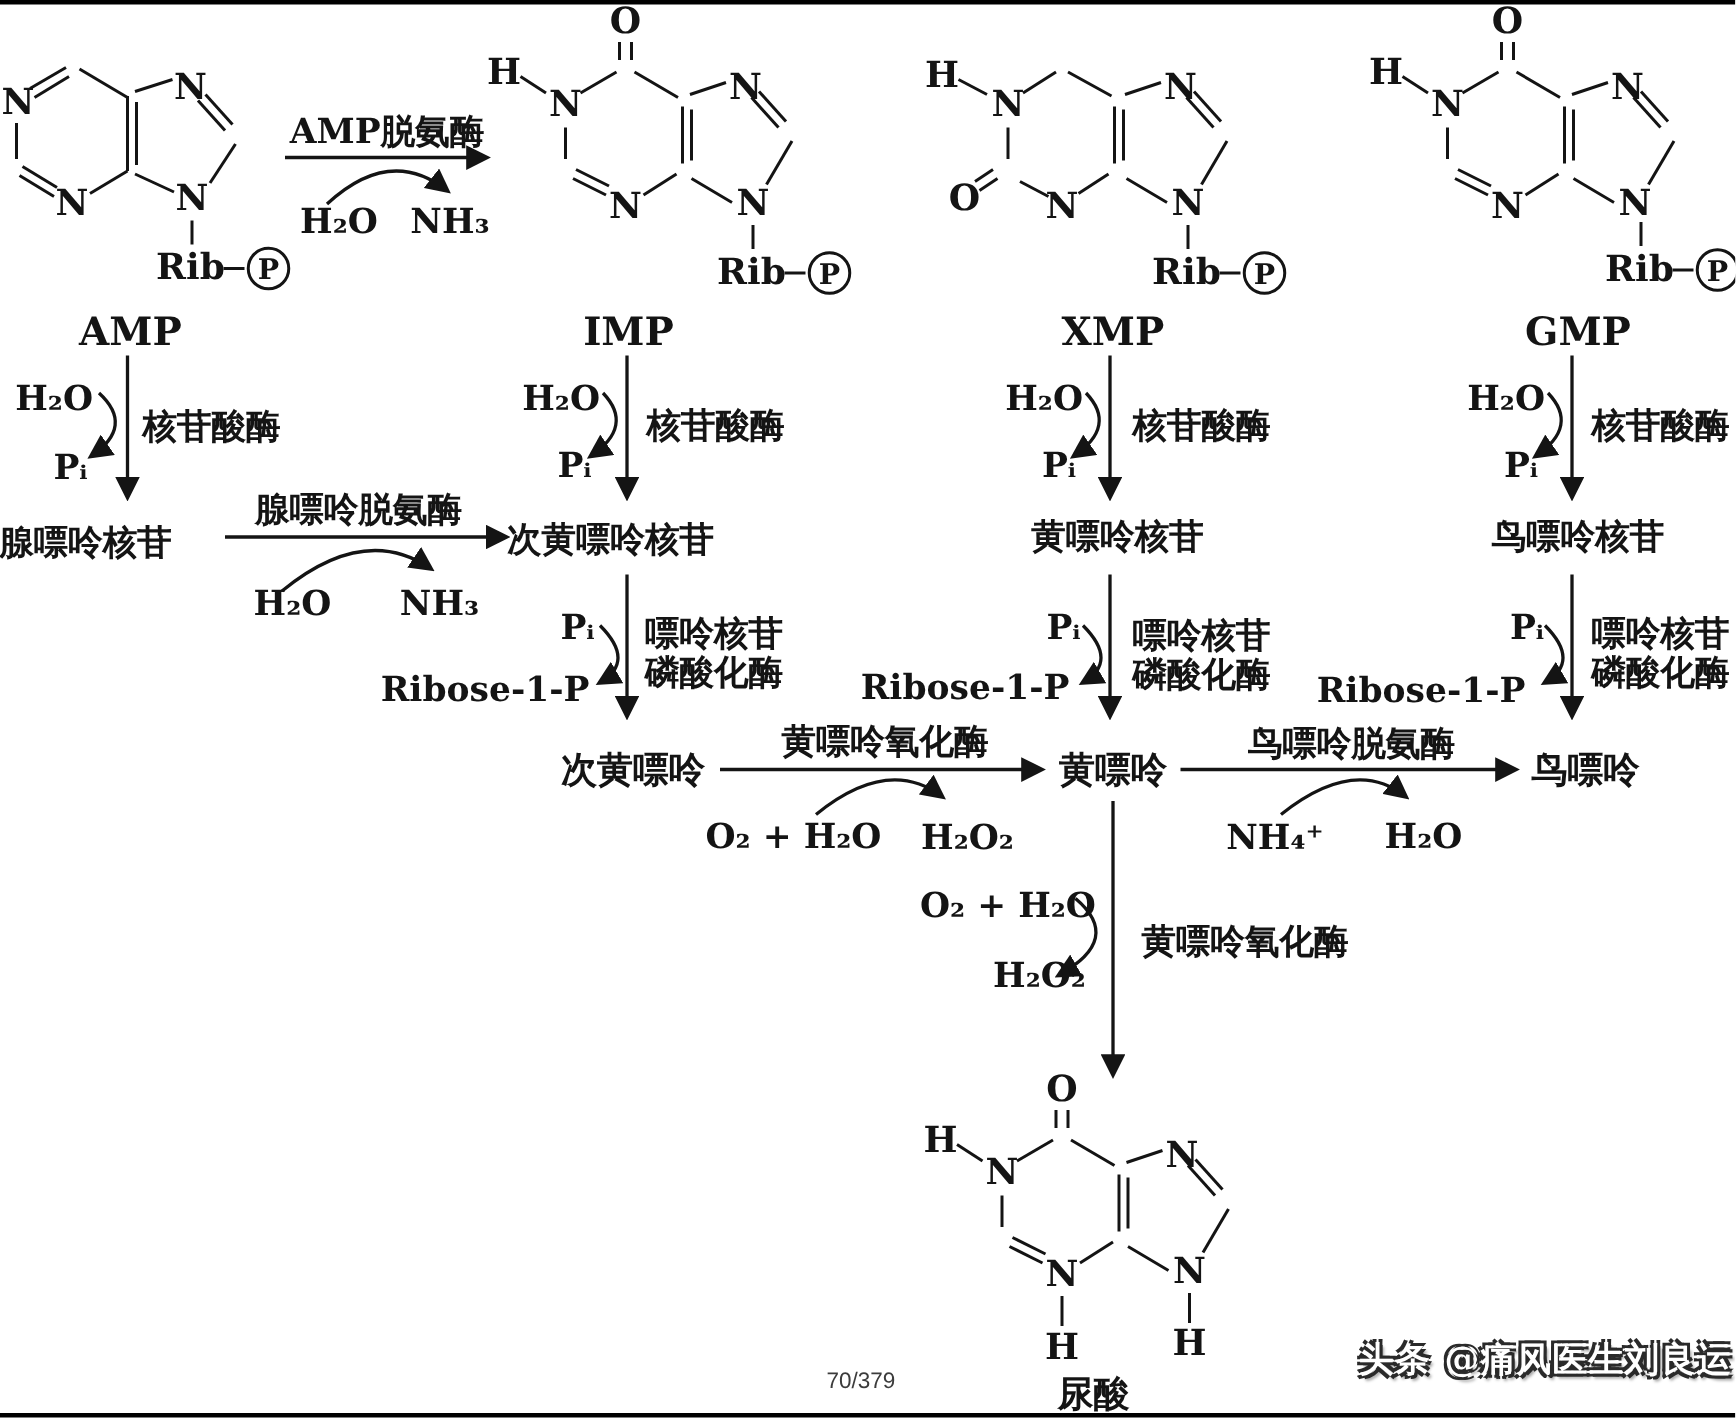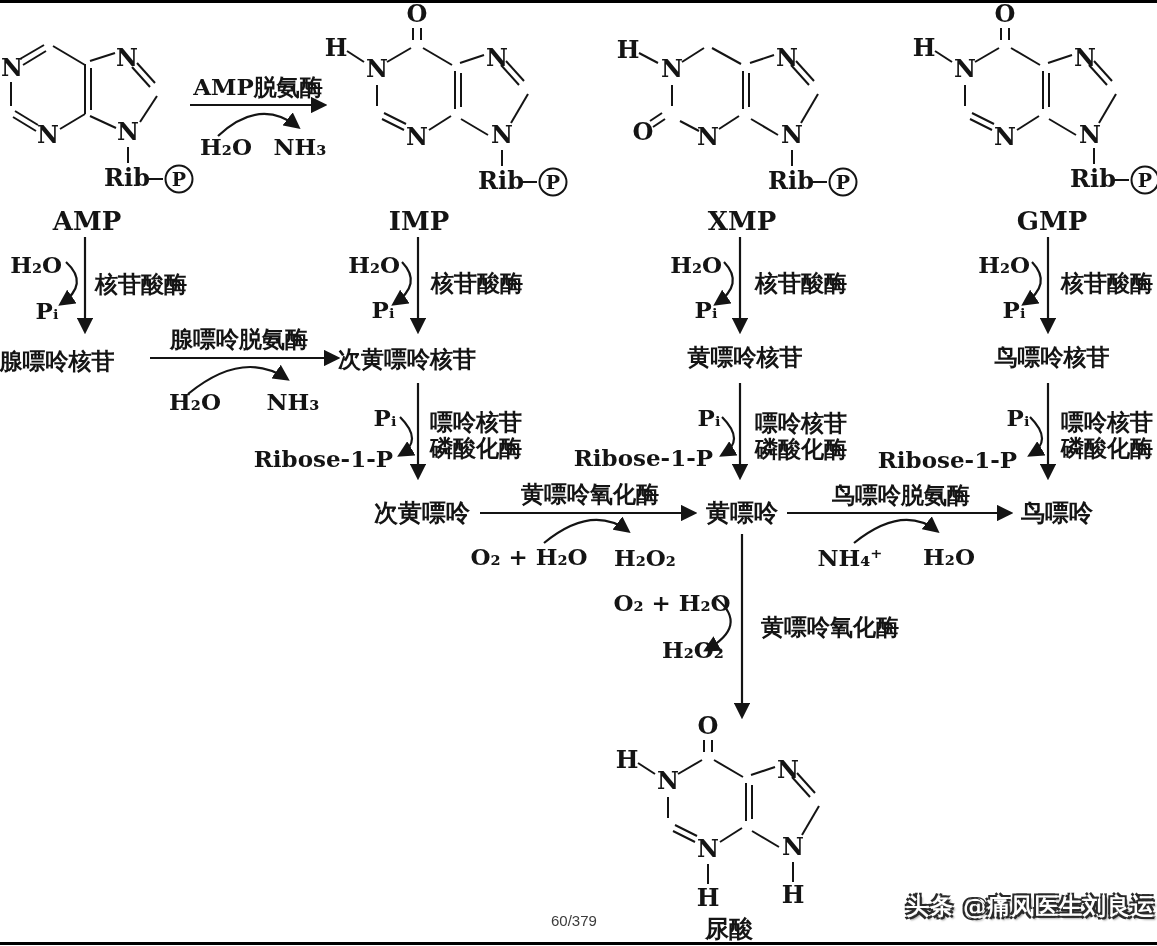--- a/index.html
+++ b/index.html
@@ -218,15 +218,15 @@
   <text class="fm" x="850" y="566" text-anchor="middle">NH₄⁺</text>
   <text class="fm" x="949" y="565" text-anchor="middle">H₂O</text>
 
   <text class="fm" x="672" y="611" text-anchor="middle">O₂ + H₂O</text>
   <text class="fm" x="693" y="658" text-anchor="middle">H₂O₂</text>
   <text class="cn" x="830" y="635" text-anchor="middle">黄嘌呤氧化酶</text>
 
   <text class="cnbase" x="729" y="937" text-anchor="middle">尿酸</text>
 </svg>
 
-<div class="pagenum">60/379</div>
+<div class="pagenum">70/379</div>
 <div class="watermark">头条 @痛风医生刘良运</div>
 </div>
 
 </body></html>

